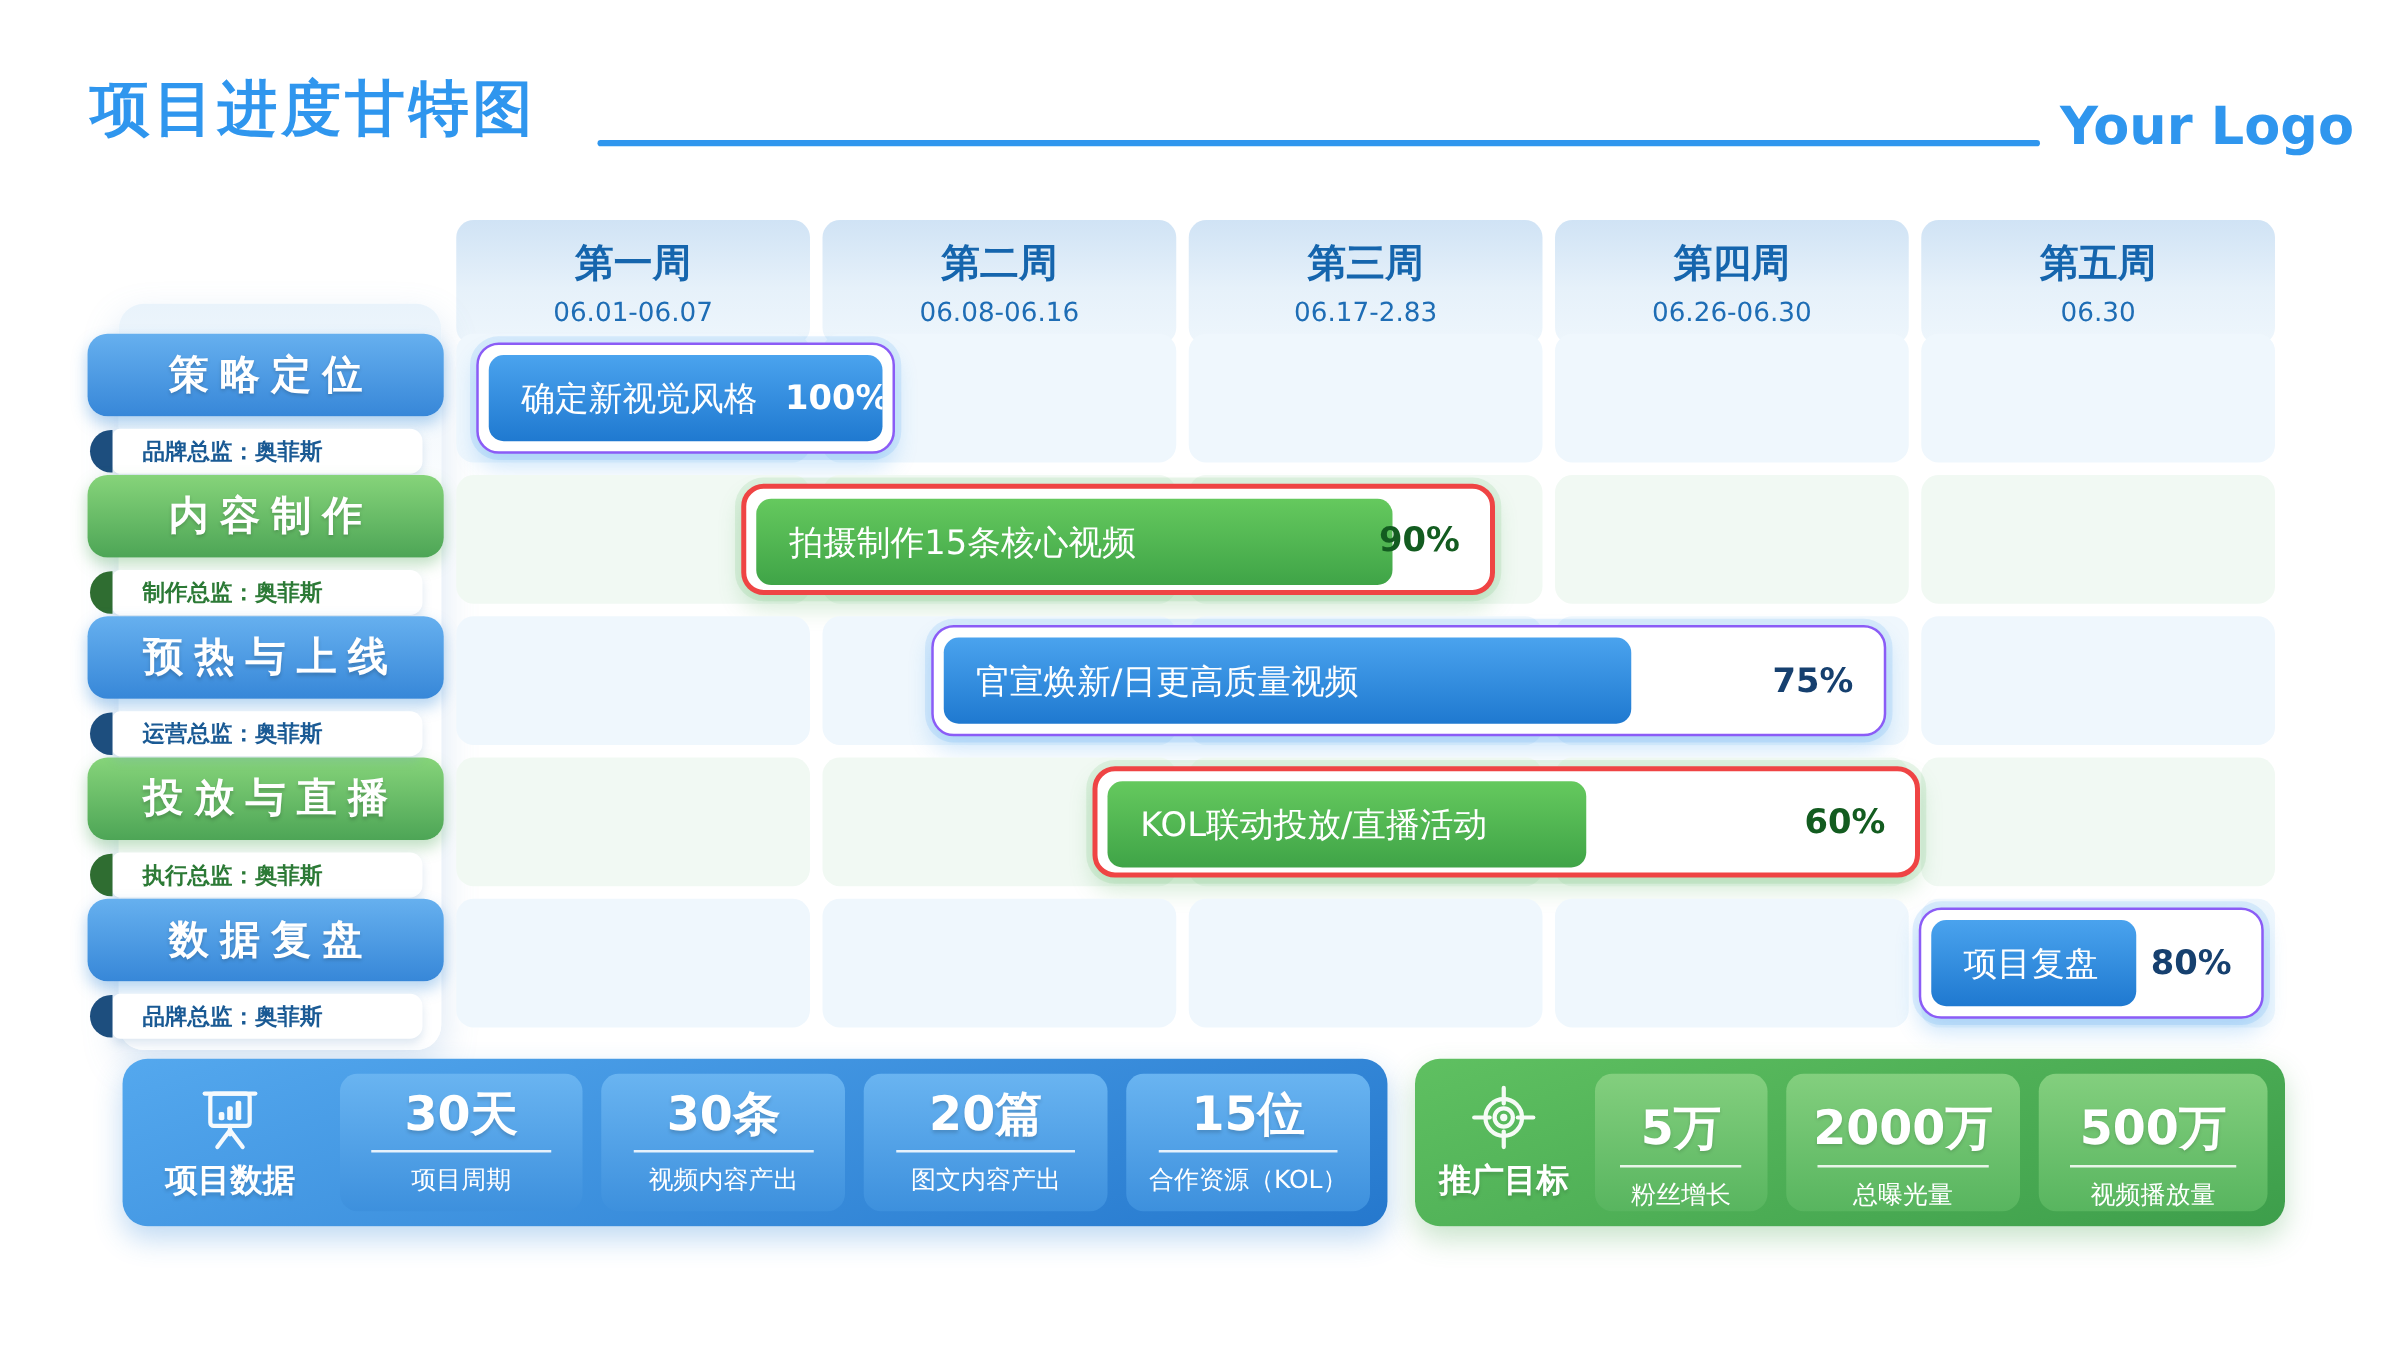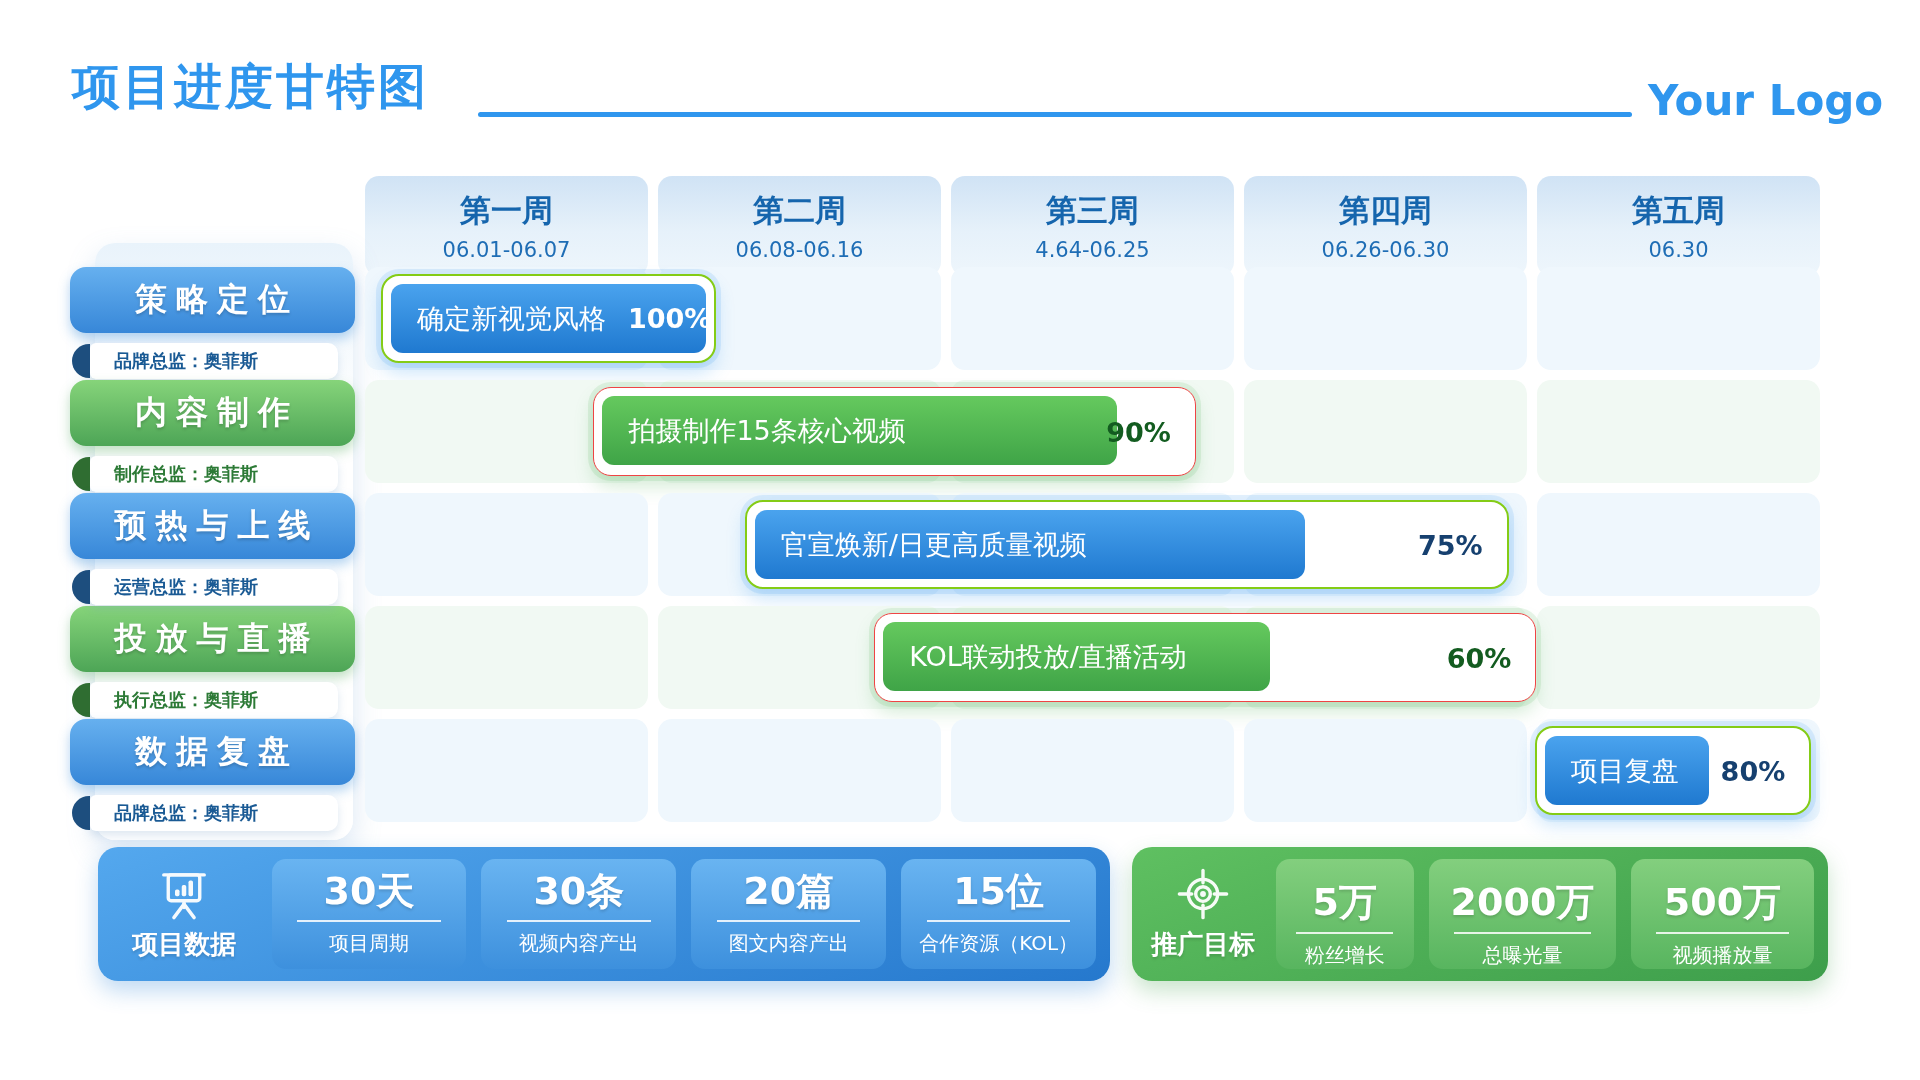--- a/index.html
+++ b/index.html
@@ -50,23 +50,23 @@
   .grid-rows { position:absolute; left:365px; top:267px; width:1455px; }
   .grid-row { position:relative; height:103px; margin-bottom:10px; }
   .row-cells { position:absolute; inset:0; display:flex; gap:10px; }
   .cell { flex:1; border-radius:14px; }
   .grid-row.blue  .cell { background:#eff7fd; }
   .grid-row.green .cell { background:#f1f9f3; }
 
   
   .task { position:absolute; top:7px; height:89px; background:#ffffff; border-radius:18px;
           padding:8px; }
-  .task.blue  { border:2px solid #84cc16;
+  .task.blue  { border:2px solid #8b5cf6;
                 box-shadow:0 0 0 5px rgba(47,150,238,0.13), 0 10px 18px rgba(47,150,238,0.25); }
-  .task.green { border:1px solid #ef4444;
+  .task.green { border:4px solid #ef4444;
                 box-shadow:0 0 0 5px rgba(80,176,88,0.13), 0 10px 18px rgba(80,176,88,0.25); }
   .task-fill { height:69px; border-radius:12px; display:flex; align-items:center;
                padding-left:26px; white-space:nowrap; overflow:hidden; }
   .task.blue  .task-fill { background:linear-gradient(180deg,#4aa3ee 0%,#1f79d0 100%); }
   .task.green .task-fill { background:linear-gradient(180deg,#65c95e 0%,#3fa447 100%); }
   .task-label { font-size:27px; color:#ffffff; font-weight:500; }
   .task-pct-inside { font-size:27px; color:#ffffff; font-weight:800; margin-left:22px; }
   .task-pct { position:absolute; right:24px; top:50%; transform:translateY(-50%);
               font-size:27px; font-weight:800; }
   .task.blue  .task-pct { color:#16406f; }
@@ -111,21 +111,21 @@
     <div class="week-cell">
       <div class="week-name">第一周</div>
       <div class="week-dates">06.01-06.07</div>
     </div>
     <div class="week-cell">
       <div class="week-name">第二周</div>
       <div class="week-dates">06.08-06.16</div>
     </div>
     <div class="week-cell">
       <div class="week-name">第三周</div>
-      <div class="week-dates">4.64-06.25</div>
+      <div class="week-dates">06.17-2.83</div>
     </div>
     <div class="week-cell">
       <div class="week-name">第四周</div>
       <div class="week-dates">06.26-06.30</div>
     </div>
     <div class="week-cell">
       <div class="week-name">第五周</div>
       <div class="week-dates">06.30</div>
     </div>
   </div>

